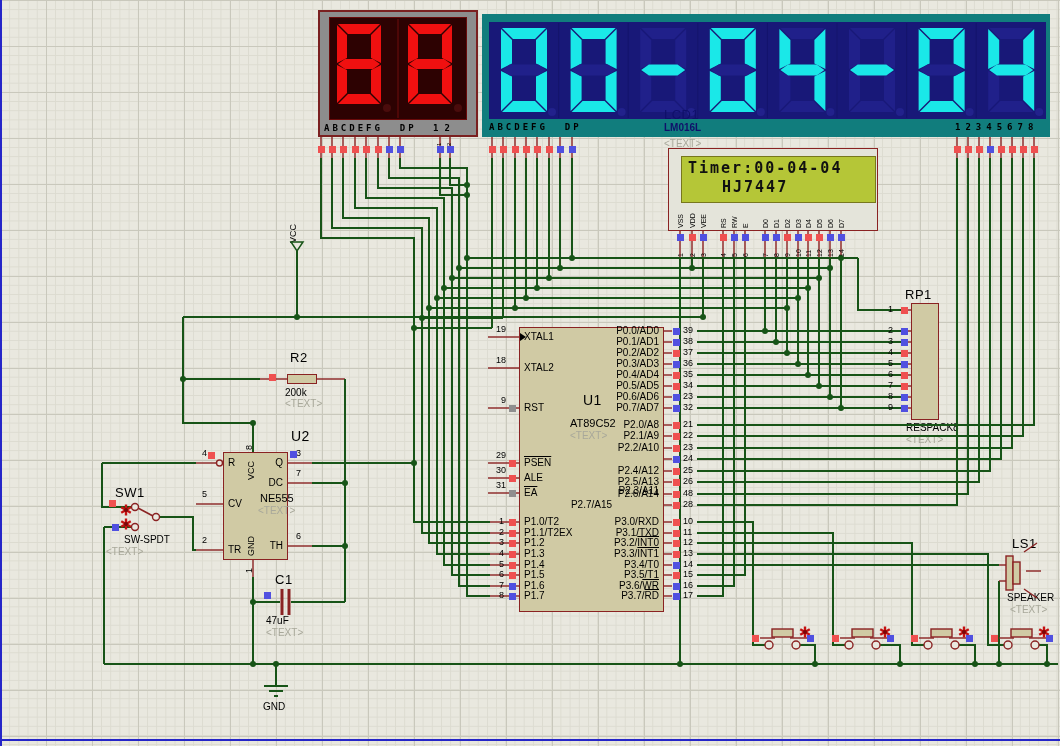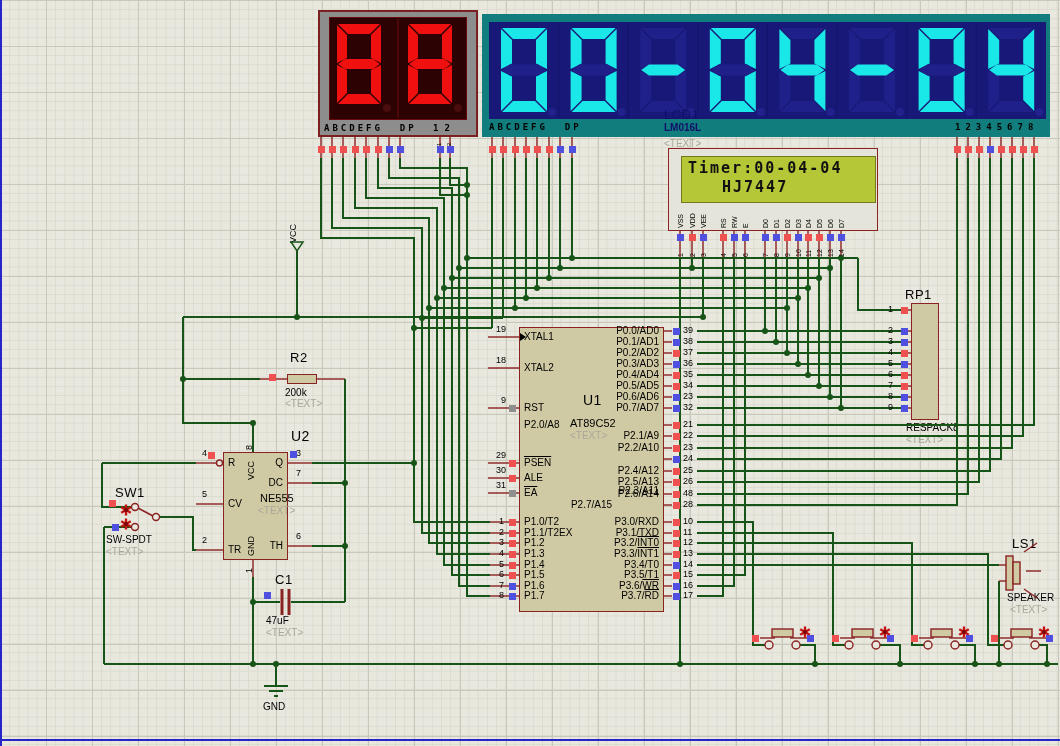--- a/index.html
+++ b/index.html
@@ -176,21 +176,21 @@
   <div class="abs body-box" id="r2-body"></div>
   <div class="abs ref" style="left:290px;top:350px;">R2</div>
   <div class="abs val" style="left:285px;top:387px;">200k</div>
   <div class="abs ph" style="left:285px;top:398px;">&lt;TEXT&gt;</div>
 
   <div class="abs ref" style="left:275px;top:572px;">C1</div>
   <div class="abs val" style="left:266px;top:615px;">47uF</div>
   <div class="abs ph" style="left:266px;top:627px;">&lt;TEXT&gt;</div>
 
   <div class="abs ref" style="left:115px;top:485px;">SW1</div>
-  <div class="abs val" style="left:106px;top:534px;">SW-SPDT</div>
+  <div class="abs val" style="left:124px;top:534px;">SW-SPDT</div>
   <div class="abs ph" style="left:106px;top:546px;">&lt;TEXT&gt;</div>
 
   <div class="abs body-box" id="rp1-body"></div>
   <div class="abs ref" style="left:905px;top:287px;">RP1</div>
   <div class="abs val" style="left:906px;top:422px;">RESPACK8</div>
   <div class="abs ph" style="left:906px;top:434px;">&lt;TEXT&gt;</div>
 
   <div class="abs ref" style="left:1012px;top:536px;">LS1</div>
   <div class="abs val" style="left:1007px;top:592px;">SPEAKER</div>
   <div class="abs ph" style="left:1010px;top:604px;">&lt;TEXT&gt;</div>
@@ -660,21 +660,21 @@
       <div class="abs pnum" style="left: 683px; top: 369px;">35</div>
       <div class="abs cname" style="left: 524px; top: 380px; width: 135px; text-align: right;">P0.5/AD5</div>
       <div class="abs pin pr" style="left: 672.5px; top: 382.5px;"></div>
       <div class="abs pnum" style="left: 683px; top: 380px;">34</div>
       <div class="abs cname" style="left: 524px; top: 391px; width: 135px; text-align: right;">P0.6/AD6</div>
       <div class="abs pin pb" style="left: 672.5px; top: 393.5px;"></div>
       <div class="abs pnum" style="left: 683px; top: 391px;">23</div>
       <div class="abs cname" style="left: 524px; top: 402px; width: 135px; text-align: right;">P0.7/AD7</div>
       <div class="abs pin pb" style="left: 672.5px; top: 404.5px;"></div>
       <div class="abs pnum" style="left: 683px; top: 402px;">32</div>
-      <div class="abs cname" style="left: 524px; top: 419px; width: 135px; ">P2.0/A8</div>
+      <div class="abs cname" style="left: 524px; top: 419px; width: 135px; text-align: right;">P2.0/A8</div>
       <div class="abs pin pr" style="left: 672.5px; top: 421.5px;"></div>
       <div class="abs pnum" style="left: 683px; top: 419px;">21</div>
       <div class="abs cname" style="left: 524px; top: 430px; width: 135px; text-align: right;">P2.1/A9</div>
       <div class="abs pin pr" style="left: 672.5px; top: 432.5px;"></div>
       <div class="abs pnum" style="left: 683px; top: 430px;">22</div>
       <div class="abs cname" style="left: 524px; top: 442px; width: 135px; text-align: right;">P2.2/A10</div>
       <div class="abs pin pr" style="left: 672.5px; top: 444.5px;"></div>
       <div class="abs pnum" style="left: 683px; top: 442px;">23</div>
       <div class="abs cname" style="left: 524px; top: 453px; width: 135px; text-align: right; margin-top: 32px;">P2.3/A11</div>
       <div class="abs pin pb" style="left: 672.5px; top: 455.5px;"></div>

